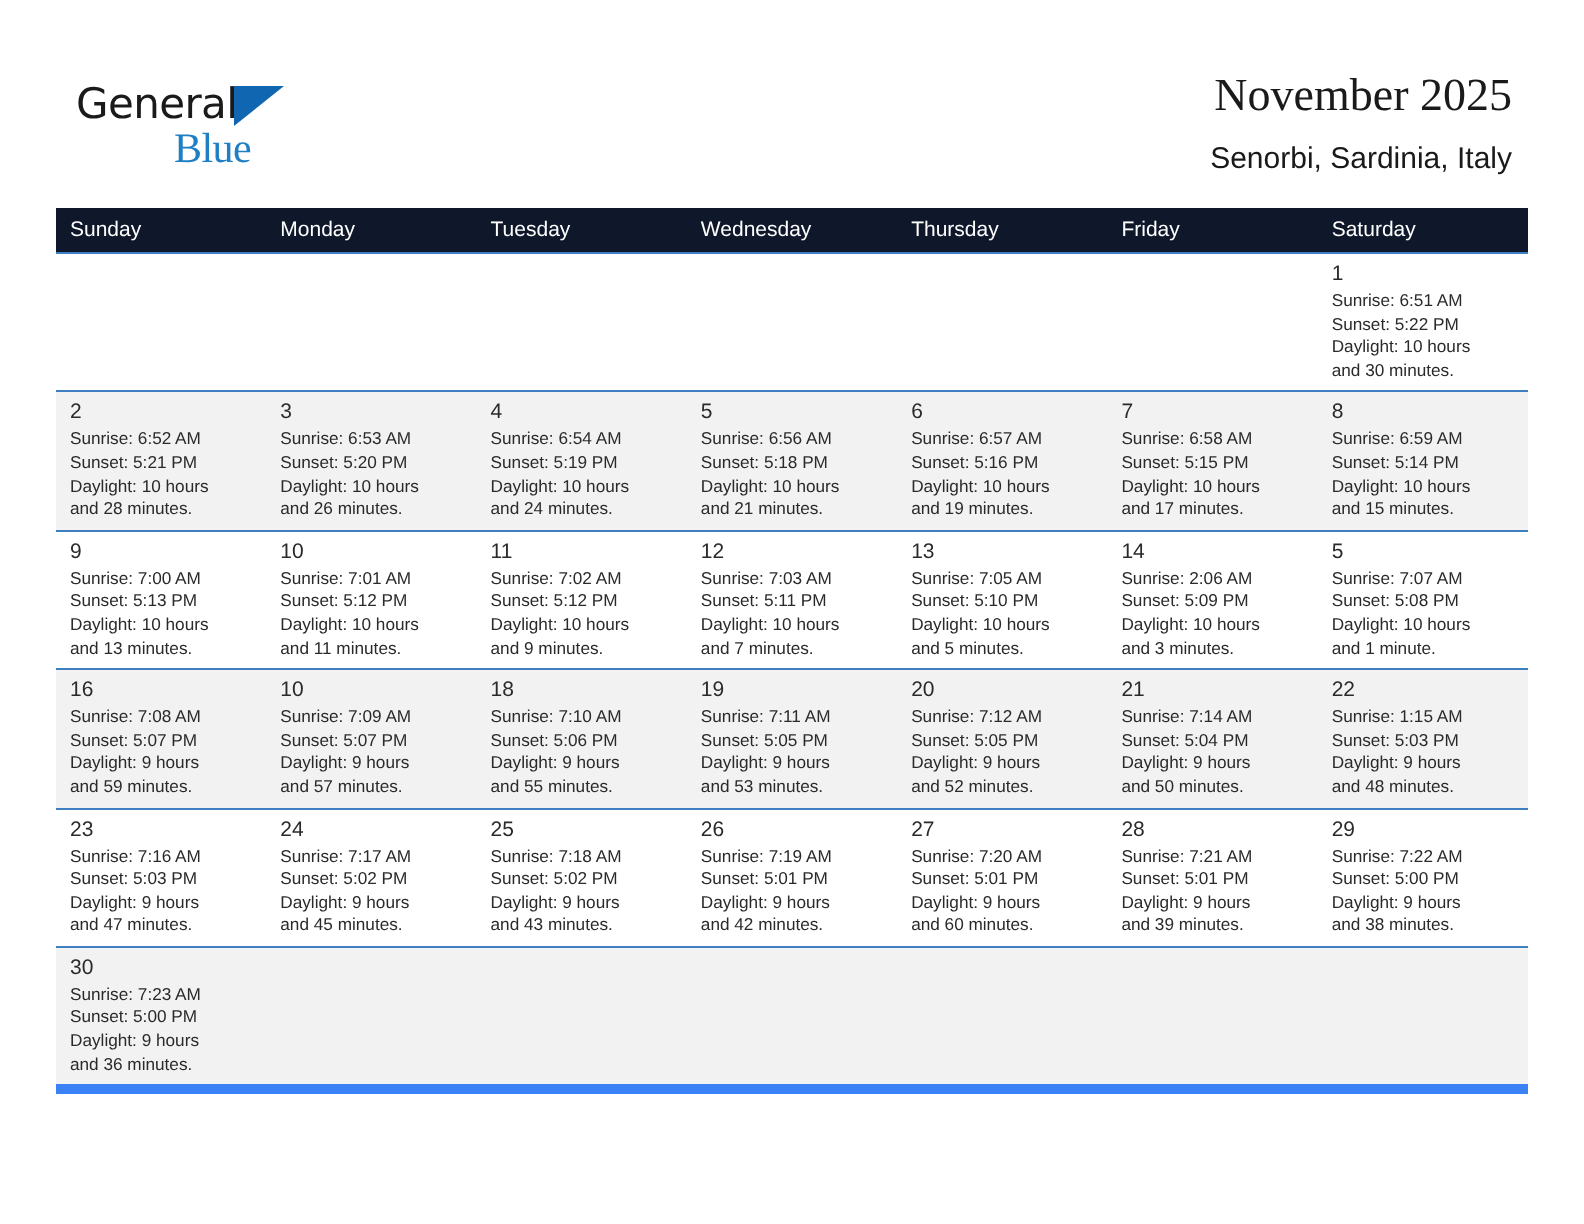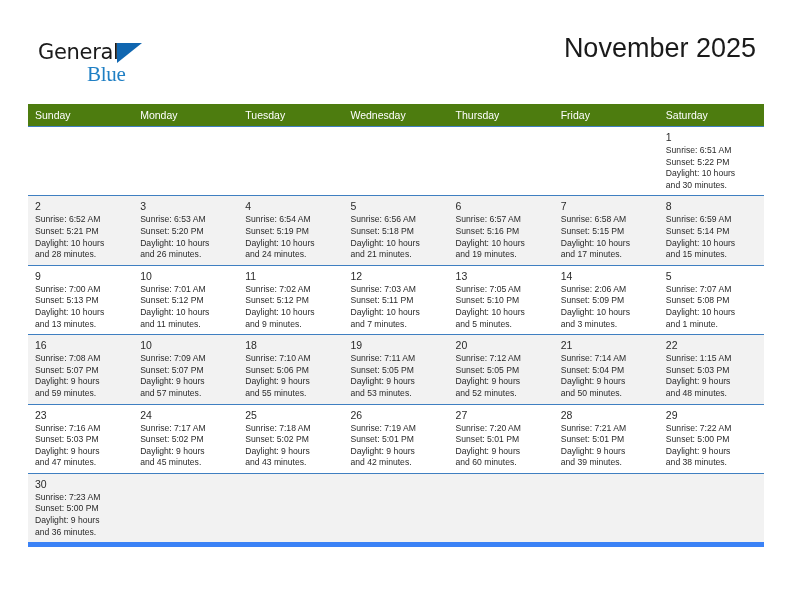--- a/index.html
+++ b/index.html
@@ -65,46 +65,47 @@
     font-family: Liberation Serif, serif;
     line-height: 24px;
   }
   .title-block {
     position: absolute;
     right: 36px;
     top: 32px;
     text-align: right;
   }
   .cal-title {
-    font-size: 27px;
+    font-size: 23px;
     color: #1a1a1a;
     line-height: 32px;
     white-space: nowrap;
     font-weight: normal;
     margin: 0;
+    font-family: Liberation Serif, serif;
   }
   .cal-subtitle {
     font-size: 15px;
     color: #1a1a1a;
     line-height: 20px;
     margin-top: 6px;
     white-space: nowrap;
   }
 
   
   .calendar {
     position: absolute;
     left: 28px;
     top: 104px;
     width: 736px;
     border-collapse: collapse;
     table-layout: fixed;
   }
   .calendar th {
-    background: #4d7c0f;
+    background: #0f172a;
     color: #ffffff;
     font-size: 10.5px;
     font-weight: normal;
     text-align: left;
     padding: 5px 0 5px 7px;
     height: 12px;
     border: none;
   }
   .calendar td {
     vertical-align: top;
@@ -148,20 +149,21 @@
   <div class="header">
 
     <div class="logo">
       <span class="logo-general">General</span>
       <span class="logo-triangle"></span>
       <span class="logo-blue">Blue</span>
     </div>
 
     <div class="title-block">
       <h1 class="cal-title">November 2025</h1>
+      <div class="cal-subtitle">Senorbi, Sardinia, Italy</div>
     </div>
 
   </div>
 
   <table class="calendar">
     <thead>
       <tr>
         <th>Sunday</th>
         <th>Monday</th>
         <th>Tuesday</th>

